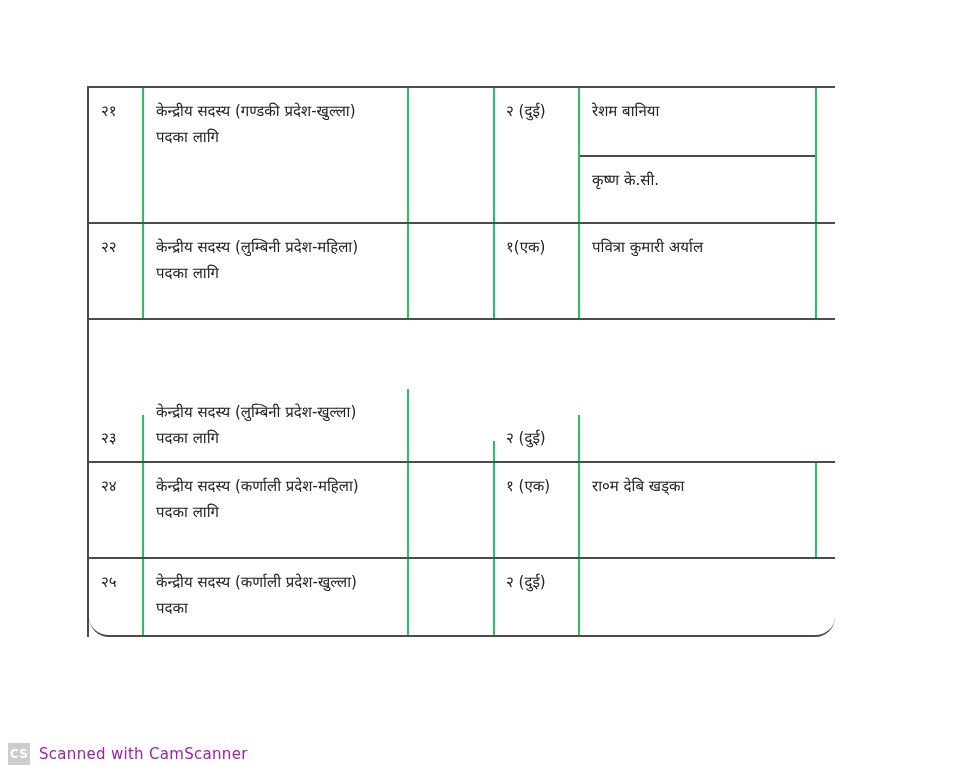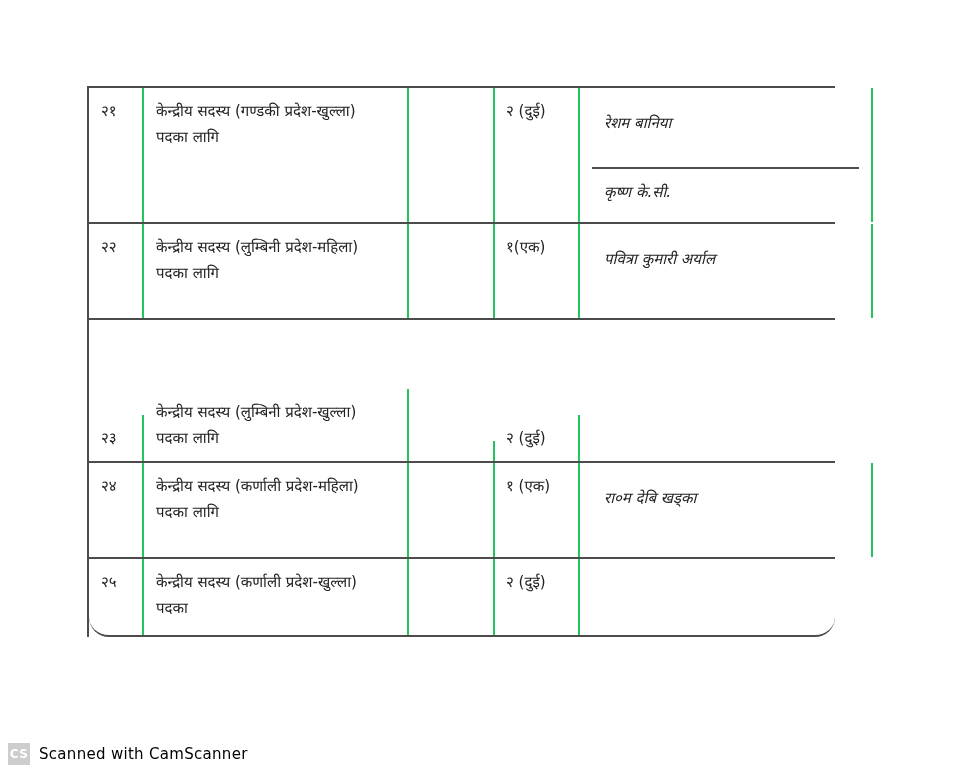--- a/index.html
+++ b/index.html
@@ -33,21 +33,21 @@
     border-right: 2px solid #22c55e;
     padding: 10px 12px;
     font-size: 15px;
     line-height: 26px;
     overflow: hidden;
   }
   .cell.sn    { width: 55px;  flex: none; }
   .cell.desc  { width: 265px; flex: none; padding-right: 16px; }
   .cell.blank { width: 86px;  flex: none; }
   .cell.count { width: 85px;  flex: none; white-space: nowrap; padding-left: 11px; }
-  .cell.names { width: 293px; flex: none; padding: 12px; display: flex; flex-direction: column; font-style: italic; }
+  .cell.names { width: 237px; flex: none; padding: 0; display: flex; flex-direction: column; }
   .name-sub { padding: 10px 12px; font-size: 15px; line-height: 26px; flex: 1; }
   .name-sub.divided { flex: none; border-bottom: 2px solid #4c4c4c; }
   .r1 .name-sub.divided { height: 69px; }
   .r3 .name-sub.divided { height: 78px; }
   
   .watermark {
     position: absolute;
     left: 8px; top: 743px;
     display: flex; align-items: center; gap: 9px;
     user-select: none;
@@ -55,21 +55,21 @@
   .cs-badge {
     width: 22px; height: 22px;
     background: #cdcdcd;
     color: #ffffff;
     border-radius: 0;
     font-size: 12px; font-weight: bold;
     display: flex; align-items: center; justify-content: center;
     letter-spacing: 0.5px;
   }
   .wm-text {
-    color: #000000;
+    color: #a21caf;
     font-size: 15px;
     letter-spacing: 0.3px;
   }
 </style>
 </head>
 <body>
 
 <div class="page">
 
   <div class="doc-table">

